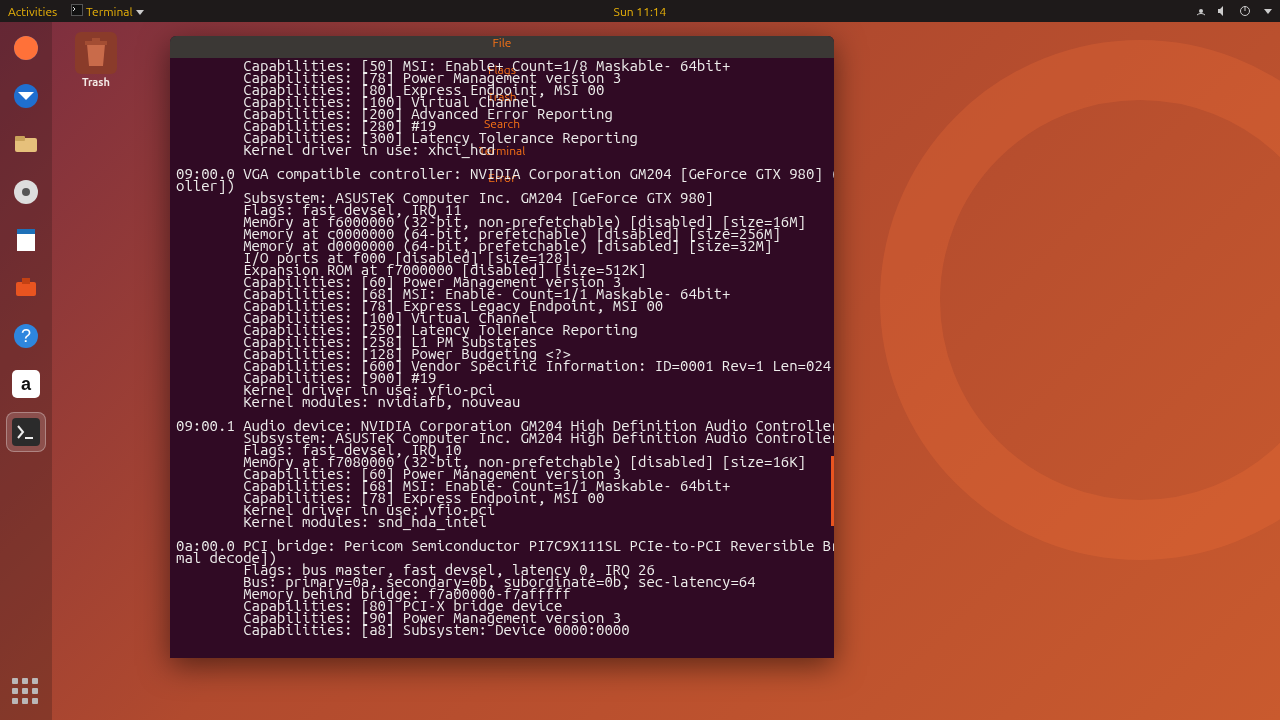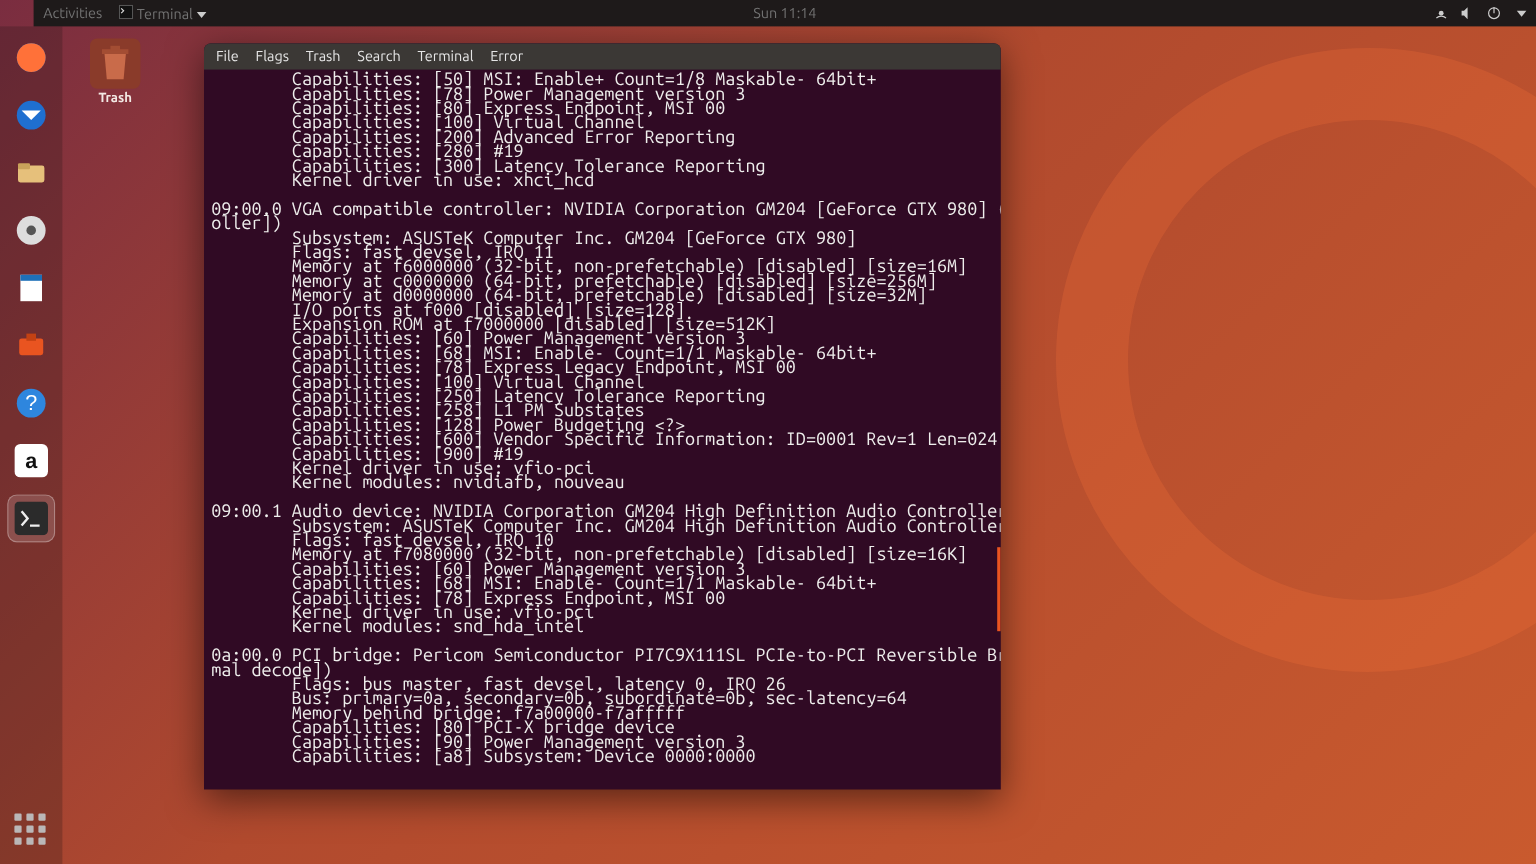--- a/index.html
+++ b/index.html
@@ -3,21 +3,21 @@
 <meta charset="utf-8">
 <style>
   * { margin:0; padding:0; box-sizing:border-box; }
   html,body { width:1280px; height:720px; overflow:hidden; font-family:"Ubuntu","DejaVu Sans",sans-serif; }
   body { background:linear-gradient(135deg,#7a2d40 0%, #b14a2e 45%, #c95a2e 100%); position:relative; }
 
   
   .wallpaper-circle { position:absolute; right:-120px; top:40px; width:520px; height:520px; border:60px solid rgba(255,120,60,0.22); border-radius:50%; pointer-events:none; }
 
   
-  .topbar { position:absolute; top:0; left:0; right:0; height:22px; background:#1e1a1a; color:#737373; font-size:12px; display:flex; align-items:center; padding:0 8px; z-index:10;margin-left:28px; }
+  .topbar { position:absolute; top:0; left:0; right:0; height:22px; background:#1e1a1a; color:#eab308; font-size:12px; display:flex; align-items:center; padding:0 8px; z-index:10; }
   .topbar .left  { display:flex; gap:14px; align-items:center; }
   .topbar .center{ position:absolute; left:50%; transform:translateX(-50%); }
   .topbar .right { margin-left:auto; display:flex; gap:10px; align-items:center; }
   .topbar .icon  { width:12px; height:12px; display:inline-block; }
   .tri-down { width:0;height:0;border-left:4px solid transparent;border-right:4px solid transparent;border-top:5px solid #ccc; display:inline-block; margin-left:3px; vertical-align:middle;}
 
   
   .dock { position:absolute; left:0; top:22px; bottom:0; width:52px; background:rgba(30,20,20,0.25); display:flex; flex-direction:column; align-items:center; padding-top:6px; gap:8px; z-index:5;}
   .dock .app { width:40px; height:40px; border-radius:8px; display:flex; align-items:center; justify-content:center; font-size:20px; color:#fff; }
   .dock .app.active { background:rgba(255,255,255,0.15); box-shadow:inset 0 0 0 1px rgba(255,255,255,0.3);}
@@ -27,21 +27,21 @@
   
   .desktop-icon { position:absolute; top:32px; left:66px; width:60px; text-align:center; color:#f3e9e5; font-size:11px;font-weight:bold; }
   .desktop-icon .glyph{ width:42px;height:42px;margin:0 auto 2px; background:#8a3b2a; border-radius:6px; display:flex;align-items:center;justify-content:center; }
 
   
   .terminal { position:absolute; left:170px; top:36px; width:664px; height:622px; background:#300a24; color:#eeeeec; border-radius:6px 6px 0 0; box-shadow:0 8px 30px rgba(0,0,0,0.5); display:flex; flex-direction:column; overflow:hidden; }
   .titlebar { height:24px; background:linear-gradient(#4a4745,#3b3835); display:flex; align-items:center; justify-content:center; position:relative; color:#ddd; font-size:12px; }
   .win-buttons { position:absolute; right:6px; top:4px; display:flex; gap:6px; }
   .win-btn { width:14px;height:14px;border-radius:50%; }
   .win-min{ background:#8d8a85;} .win-max{background:#8d8a85;} .win-close{background:#e95420;}
-  .menubar { height:22px; background:#3b3835; display:flex; align-items:center; gap:14px; padding:0 10px; font-size:12px; color:#e5e5e5; }
+  .menubar { height:22px; background:#3b3835; display:flex; align-items:center; gap:14px; padding:0 10px; font-size:12px; color:#f97316;flex-direction:column; }
   .term-body { flex:1; padding:2px 6px 6px 6px; font-family:"Ubuntu Mono","DejaVu Sans Mono",monospace; font-size:15px; line-height:12px; white-space:pre; overflow:hidden; position:relative;}
   .term-body .orange-mark { position:absolute; right:0; top:398px; width:3px; height:70px; background:#e95420; }
 
   
   svg { display:block; }
 </style>
 </head>
 <body>
 
 <div class="wallpaper-circle"></div>

